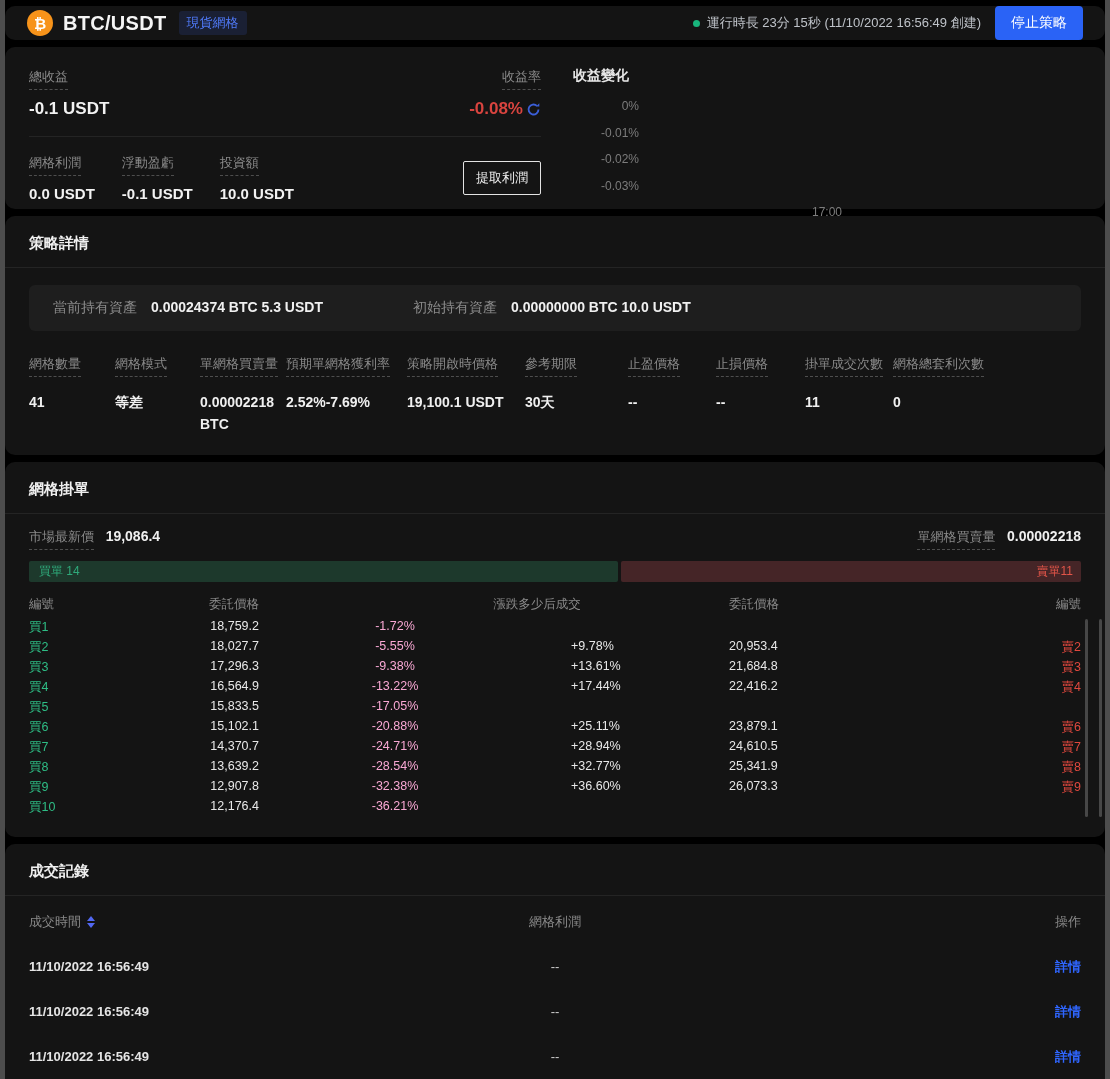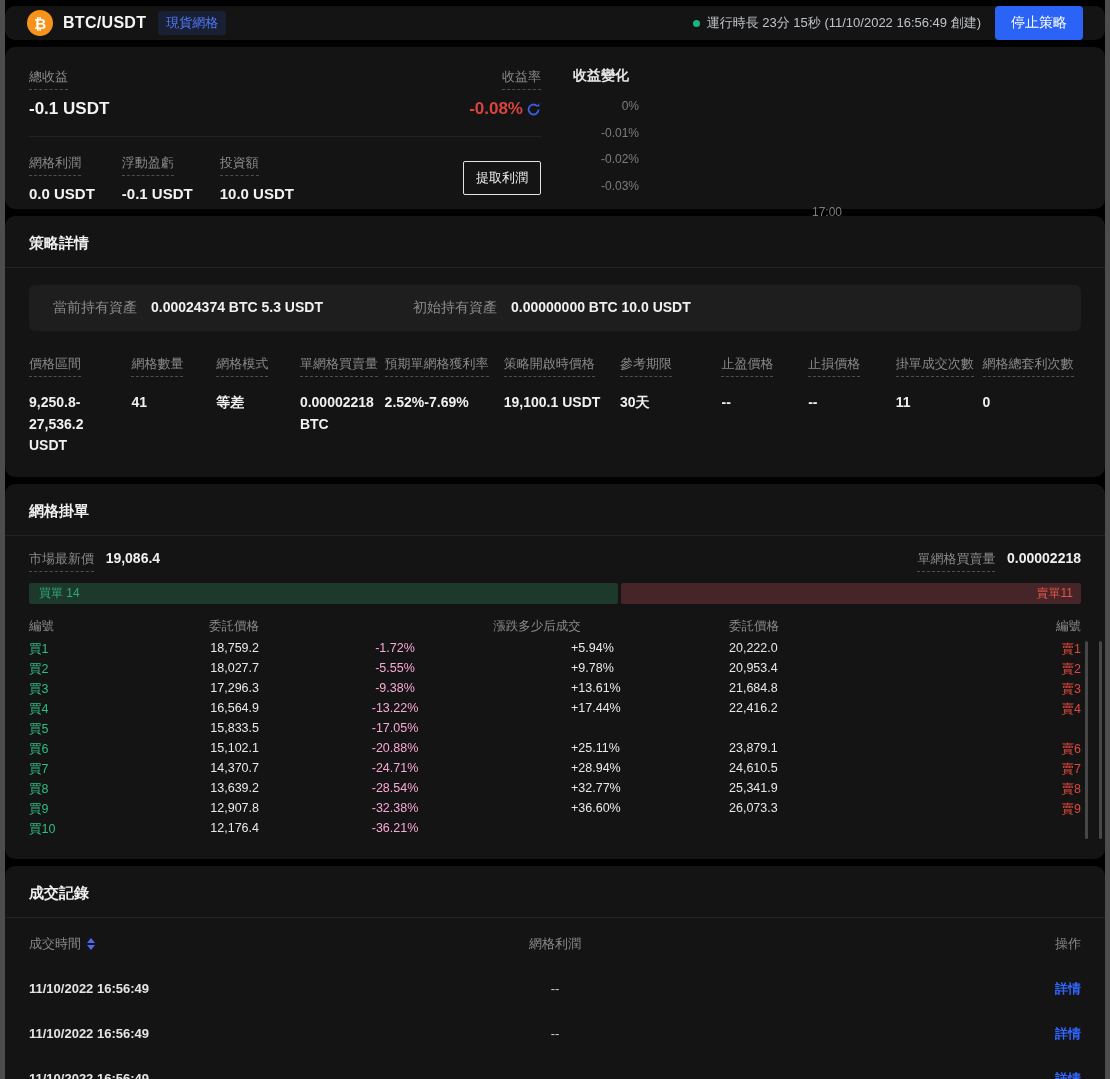--- a/index.html
+++ b/index.html
@@ -15,21 +15,21 @@
     background:#4d4d4d; z-index:0;
   }
   body::before { left:0; } body::after { right:0; }
   .page { position:relative; z-index:1; padding:6px 5px; display:flex; flex-direction:column; gap:7px; height:1079px; overflow:hidden; }
   .panel { background:#141414; border-radius:10px; }
 
   
   .topbar { height:56px; display:flex; align-items:center; padding:0 22px; }
   .coin-icon { width:26px; height:26px; border-radius:50%; background:#f7931a; color:#fff;
     display:flex; align-items:center; justify-content:center; font-weight:bold; font-size:15px; }
-  .pair-title { font-size:16px; font-weight:bold; color:#f5f5f5; margin-left:10px; letter-spacing:.3px; }
+  .pair-title { font-size:20px; font-weight:bold; color:#f5f5f5; margin-left:10px; letter-spacing:.3px; }
   .pair-tag { margin-left:12px; font-size:13px; color:#4f79f7; background:rgba(65,105,245,.14);
     padding:3px 8px; border-radius:3px; }
   .topbar-right { margin-left:auto; display:flex; align-items:center; gap:14px; }
   .status-dot { width:7px; height:7px; border-radius:50%; background:#18b57c; display:inline-block; margin-right:7px; }
   .runtime { font-size:13px; color:#bfc3c9; display:flex; align-items:center; }
   .stop-btn { background:#2a63f6; color:#fff; border:none; border-radius:4px;
     font-size:14px; padding:8px 16px; cursor:pointer; font-family:Liberation Sans, sans-serif; }
 
   
   .pnl { display:flex; padding:20px 24px 24px 24px; min-height:162px; }
@@ -167,27 +167,20 @@
   </div>
 
   <div class="panel section">
     <div class="section-title">策略詳情</div>
     <hr class="section-divider">
     <div class="holdings" id="holdings">
         <div><span class="h-label">當前持有資產</span><span class="h-value">0.00024374 BTC  5.3 USDT</span></div>
         <div><span class="h-label">初始持有資產</span><span class="h-value">0.00000000 BTC  10.0 USDT</span></div>
       </div>
     <div class="fields" id="strategy-fields">
-        <div class="field" style="width: 104px;">
-          <span class="lbl">價格區間</span>
-          <div class="field-vals">
-            <div>9,250.8-</div>
-            <div>27,536.2 USDT</div>
-          </div>
-        </div>
         <div class="field" style="width: 86px;">
           <span class="lbl">網格數量</span>
           <div class="field-vals">
             <div>41</div>
           </div>
         </div>
         <div class="field" style="width: 85px;">
           <span class="lbl">網格模式</span>
           <div class="field-vals">
             <div>等差</div>
@@ -280,25 +273,20 @@
         <span class="hdr-change">漲跌多少后成交</span>
       </div>
       <div id="order-rows">
           <div class="orow">
             <div class="half-buy">
               <span class="c-bid">買1</span>
               <span class="c-bprice">18,759.2</span>
               <span class="c-bpct">-1.72%</span>
             </div>
             <div class="half-gap"></div>
-            <div class="half-sell">
-              <span class="c-spct">+5.94%</span>
-              <span class="c-sprice">20,222.0</span>
-              <span class="c-sid">賣1</span>
-            </div>
           </div>
           <div class="orow">
             <div class="half-buy">
               <span class="c-bid">買2</span>
               <span class="c-bprice">18,027.7</span>
               <span class="c-bpct">-5.55%</span>
             </div>
             <div class="half-gap"></div>
             <div class="half-sell">
               <span class="c-spct">+9.78%</span>

